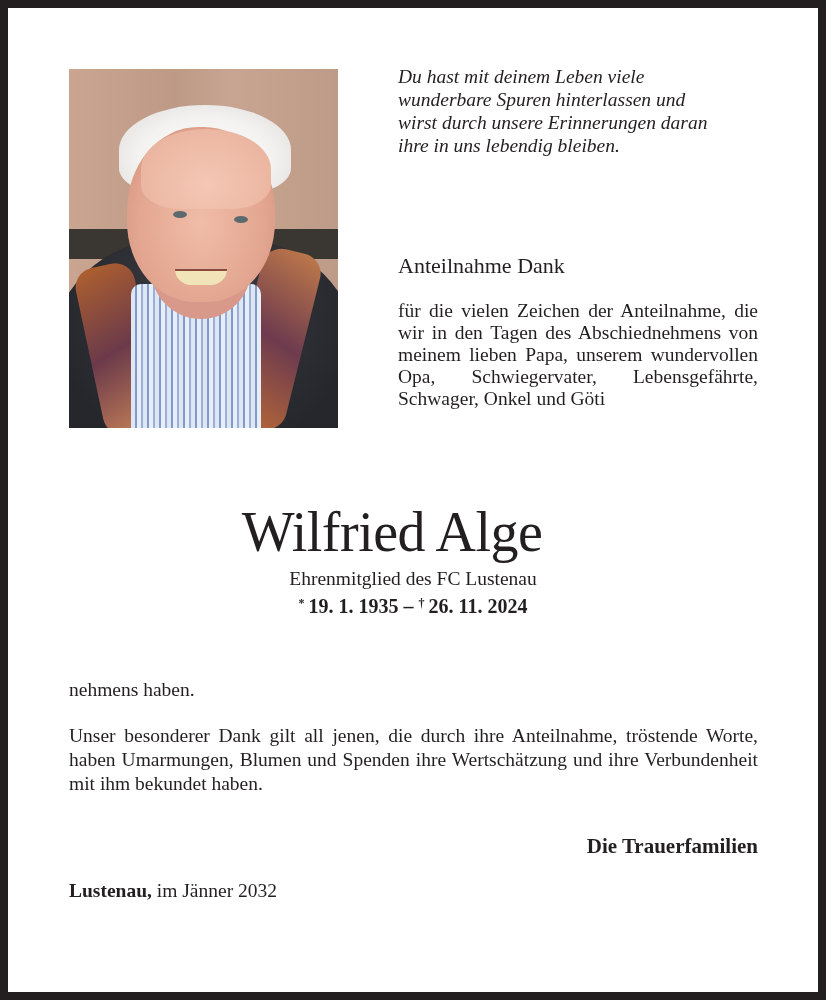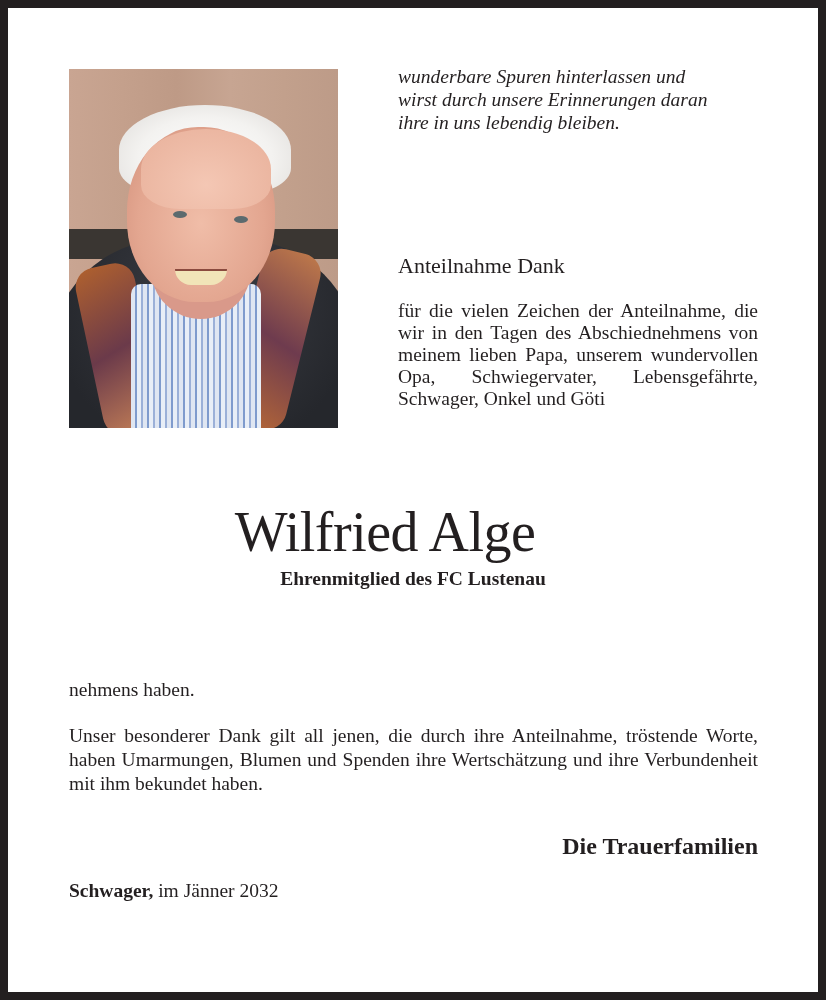--- a/index.html
+++ b/index.html
@@ -112,29 +112,30 @@
     .name {
       position: absolute;
       left: 0; top: 494px;
       width: 754px;
       text-align: center;
       font-size: 56px;
       line-height: 60px;
       margin: 0;
       font-weight: normal;
       letter-spacing: -0.5px;
+      padding-left: 7px;
     }
     .subtitle {
       position: absolute;
       left: 0; top: 559px;
       width: 810px;
       text-align: center;
       font-size: 19.5px;
       line-height: 23px;
-      font-weight: bold;
+      font-weight: normal;
       margin: 0;
     }
     .dates {
       position: absolute;
       left: 0; top: 583px;
       width: 810px;
       text-align: center;
       font-size: 20px;
       line-height: 24px;
       font-weight: bold;
@@ -153,21 +154,21 @@
       left: 61px; top: 716px;
       width: 689px;
       font-size: 19.5px;
       line-height: 24px;
       text-align: justify;
       margin: 0;
     }
     .signature {
       position: absolute;
       right: 60px; top: 826px;
-      font-size: 24px;
+      font-size: 21px;
       line-height: 24px;
       font-weight: bold;
       margin: 0;
     }
     .place-date {
       position: absolute;
       left: 61px; top: 871px;
       font-size: 19.5px;
       line-height: 24px;
       margin: 0;
@@ -188,31 +189,33 @@
     <div class="neck"></div>
     <div class="hair"></div>
     <div class="head"></div>
     <div class="forehead"></div>
     <div class="eye l"></div>
     <div class="eye r"></div>
     <div class="mouth"></div>
   </div>
 
   <div class="quote">
+    <div>Du hast mit deinem Leben viele</div>
     <div>wunderbare Spuren hinterlassen und</div>
     <div>wirst durch unsere Erinnerungen daran</div>
     <div>ihre in uns lebendig bleiben.</div>
   </div>
 
   <h2 class="thanks-heading">Anteilnahme Dank</h2>
   <p class="thanks-body">für die vielen Zeichen der Anteilnahme, die wir in den Tagen des Abschied­nehmens von meinem lieben Papa, unserem wundervollen Opa, Schwie­gervater, Lebensgefährte, Schwager, Onkel und Göti</p>
 
   <h1 class="name">Wilfried Alge</h1>
   <p class="subtitle">Ehrenmitglied des FC Lustenau</p>
+  <p class="dates"><sup>*</sup> <span>19. 1. 1935</span><span> – </span><sup>†</sup> <span>26. 11. 2024</span></p>
 
   <p class="cont">nehmens haben.</p>
   <p class="body2">Unser besonderer Dank gilt all jenen, die durch ihre Anteilnahme, tröstende Worte, haben Umarmungen, Blumen und Spenden ihre Wertschätzung und ihre Verbundenheit mit ihm bekundet haben.</p>
 
   <p class="signature">Die Trauerfamilien</p>
 
-  <p class="place-date"><b>Schwager,</b><span> im Jänner 2032</span></p>
+  <p class="place-date"><b>Lustenau,</b><span> im Jänner 2032</span></p>
 
 </div>
 
 </body></html>

